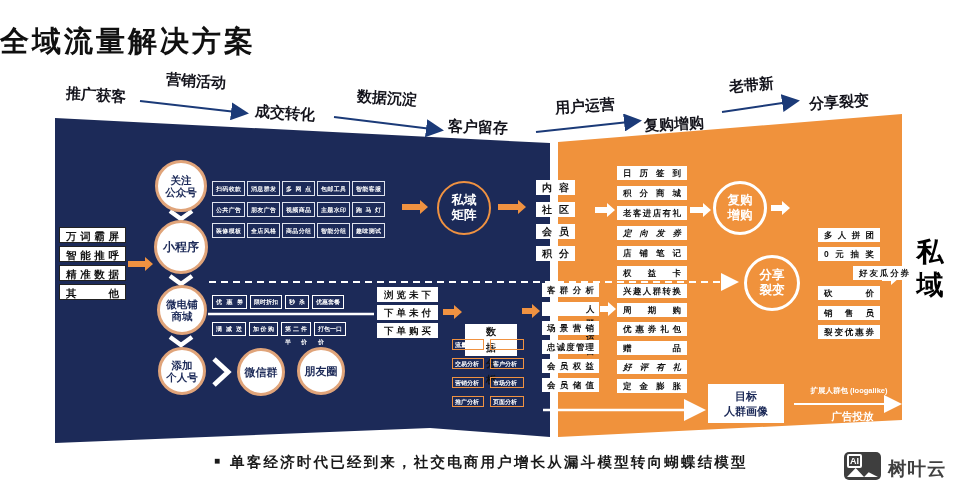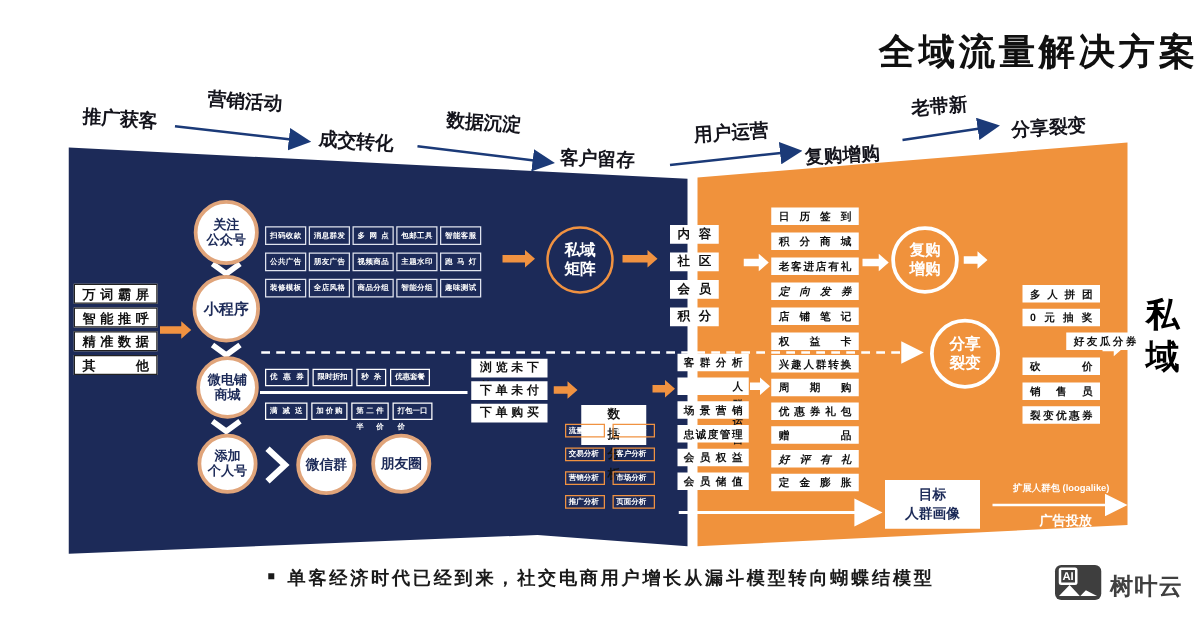--- a/index.html
+++ b/index.html
@@ -1,19 +1,19 @@
 <!DOCTYPE html>
 <html><head>
 <meta charset="utf-8">
 <style>
   html,body{margin:0;padding:0;background:#fff;}
   #canvas{position:relative;width:959px;height:500px;background:#ffffff;overflow:hidden;
           font-family:"Liberation Sans", sans-serif;}
   .abs{position:absolute;}
-  #title{left:0;right:0;top:22px;text-align:right;font-size:29px;font-weight:bold;
+  #title{left:0;right:0;top:22px;text-align:left;font-size:29px;font-weight:bold;
          letter-spacing:3px;color:#101010;font-family:Liberation Mono, monospace;}
   .flowlabel{font-family:"Liberation Serif", serif;font-weight:bold;font-size:15px;
              color:#14141c;white-space:nowrap;}
   .domainlabel{width:34px;font-size:27px;font-weight:bold;color:#000;
                word-break:break-all;line-height:33px;text-align:center;}
   .jz{text-align:justify;text-align-last:justify;text-justify:inter-character;}
   .wbox{background:#fff;color:#121212;font-weight:bold;box-sizing:border-box;}
   .acq{width:67px;height:16px;line-height:16px;font-size:10.5px;padding:0 6px;border:1px solid #222;}
   .feat{width:33px;height:15px;line-height:14px;font-size:6px;color:#fff;
         border:1px solid #dfe3ee;box-sizing:border-box;padding:0 3px;font-weight:bold;}

